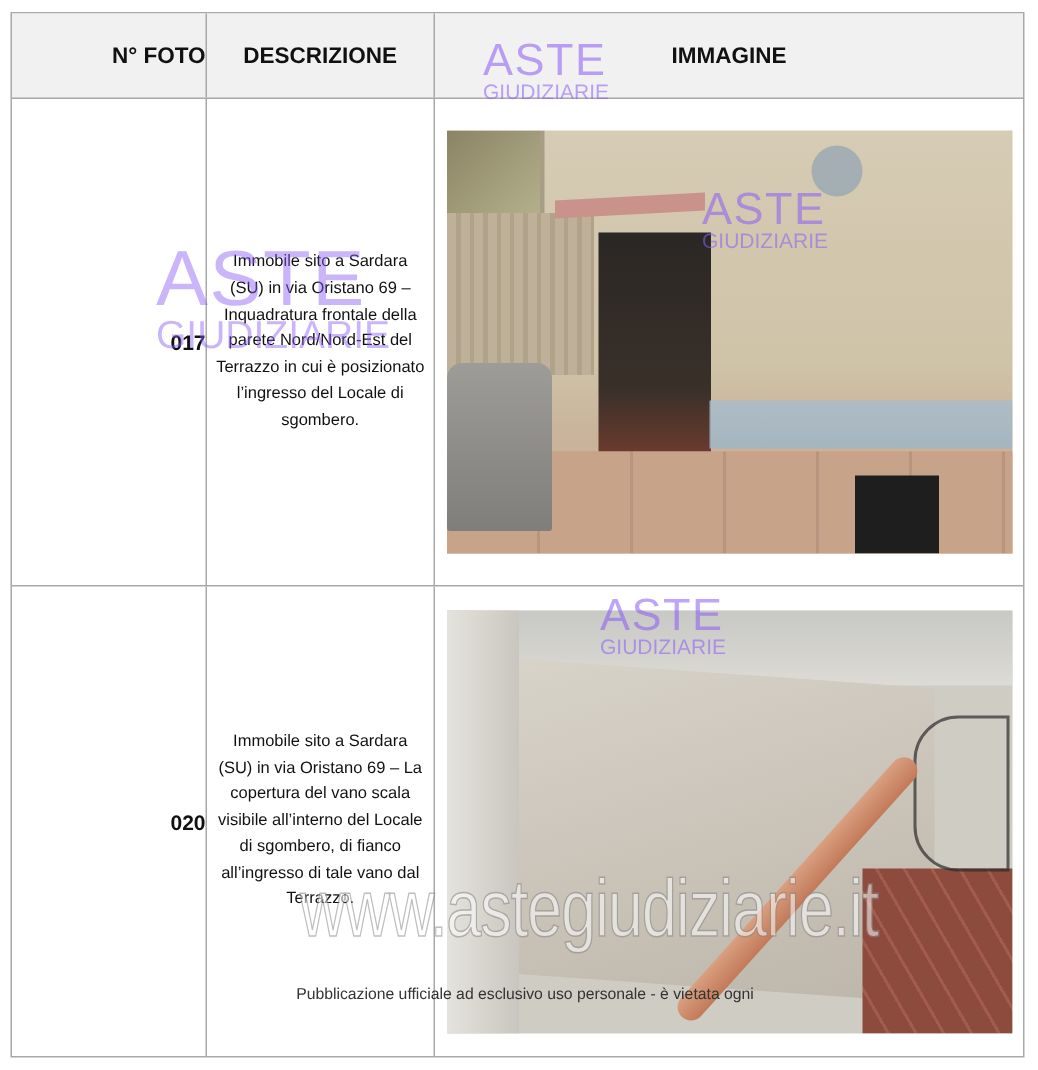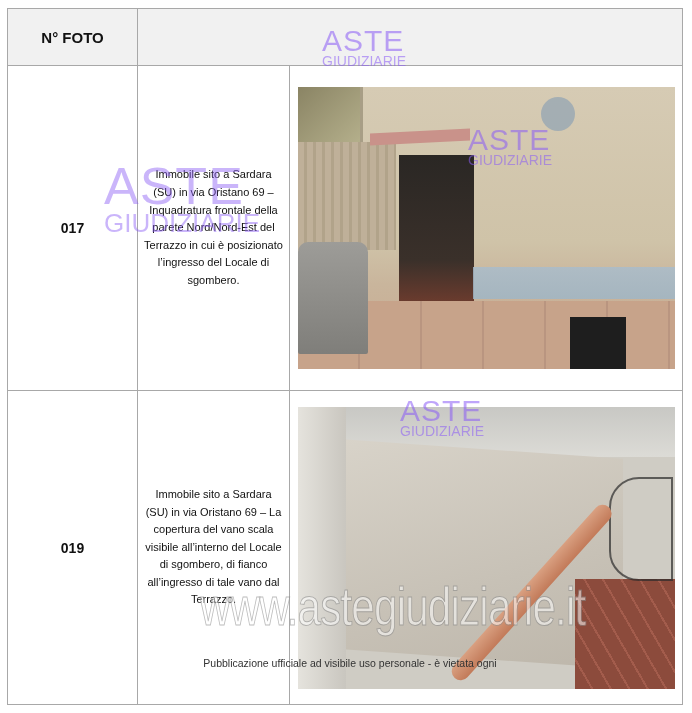--- a/index.html
+++ b/index.html
@@ -6,21 +6,21 @@
   body { width: 692px; height: 713px; position: relative; overflow: hidden;
          font-family: "Liberation Sans", sans-serif; color: #111; }
   .tbl { position: absolute; left: 7px; top: 8px; width: 676px; height: 697px;
          border: 1px solid #a8a8a8; box-sizing: border-box; }
   .row { position: absolute; left: 0; width: 100%; box-sizing: border-box; }
   .hdr { top: 0; height: 57px; background: #f1f1f1; border-bottom: 1px solid #a8a8a8; }
   .r1 { top: 57px; height: 325px; border-bottom: 1px solid #a8a8a8; }
   .r2 { top: 382px; height: 313px; }
   .cell { position: absolute; top: 0; bottom: 0; display: flex; align-items: center;
           justify-content: center; text-align: center; box-sizing: border-box; }
-  .c1 { left: 0; width: 130px; border-right: 1px solid #a8a8a8; }
+  .c1 { left: 0; width: 130px; border-right: 1px solid #a8a8a8; justify-content: flex-end; }
   .c2 { left: 130px; width: 152px; border-right: 1px solid #a8a8a8; }
   .c3 { left: 282px; right: 0; }
   .hdr .cell span { font-weight: bold; font-size: 15px; }
   .num { font-weight: bold; font-size: 14px; }
   .desc { font-size: 11px; line-height: 17.6px; padding: 0 6px; }
   .photo { position: absolute; overflow: hidden; }
   
   .ph1 { left: 8px; top: 21px; width: 377px; height: 282px;
          background: linear-gradient(180deg, #d6cbb4 0%, #cfc3a8 55%, #c9b59c 70%, #c7a98f 100%); }
   .ph1 .win { position:absolute; left:0; top:0; width:62px; height:58px;
@@ -67,20 +67,26 @@
             font-size:10.5px; line-height:15px; color:#333; }
 </style>
 </head>
 <body>
 
 <div class="tbl">
   <div class="row hdr">
     <div class="cell c1">
       <span>N° FOTO</span>
     </div>
+    <div class="cell c2">
+      <span>DESCRIZIONE</span>
+    </div>
+    <div class="cell c3">
+      <span>IMMAGINE</span>
+    </div>
   </div>
 
   <div class="row r1">
     <div class="cell c1">
       <span class="num">017</span>
     </div>
     <div class="cell c2">
       <span class="desc">Immobile sito a Sardara (SU) in via Oristano 69 – Inquadratura frontale della parete Nord/Nord-Est del Terrazzo in cui è posizionato l’ingresso del Locale di sgombero.</span>
     </div>
     <div class="cell c3">
@@ -93,21 +99,21 @@
         <div class="blue"></div>
         <div class="floor"></div>
         <div class="chairs"></div>
         <div class="box"></div>
       </div>
     </div>
   </div>
 
   <div class="row r2">
     <div class="cell c1">
-      <span class="num">019</span>
+      <span class="num">020</span>
     </div>
     <div class="cell c2">
       <span class="desc">Immobile sito a Sardara (SU) in via Oristano 69 – La copertura del vano scala visibile all’interno del Locale di sgombero, di fianco all’ingresso di tale vano dal Terrazzo.</span>
     </div>
     <div class="cell c3">
       <div class="photo ph2">
         <div class="top"></div>
         <div class="wall"></div>
         <div class="bricks"></div>
         <div class="fan"></div>
@@ -131,14 +137,14 @@
   <span class="g" style="font-size:26px;">GIUDIZIARIE</span>
 </div>
 <div class="wm" style="left:400px; top:396px;">
   <span class="a">ASTE</span>
   <span class="g">GIUDIZIARIE</span>
 </div>
 
 <div class="wm-big">www.astegiudiziarie.it</div>
 
 <div class="footer">
-  <div>Pubblicazione ufficiale ad visibile uso personale - è vietata ogni</div>
+  <div>Pubblicazione ufficiale ad esclusivo uso personale - è vietata ogni</div>
 </div>
 
 </body></html>

